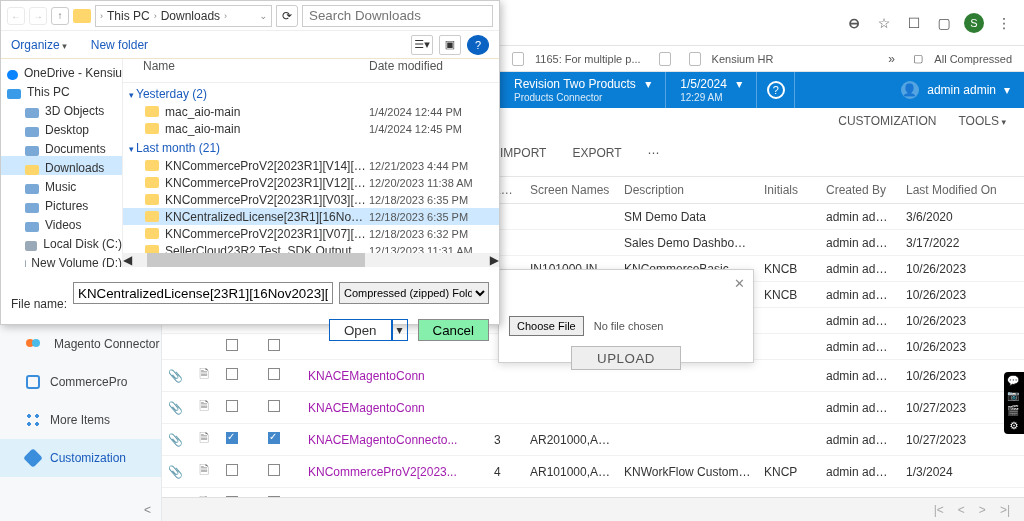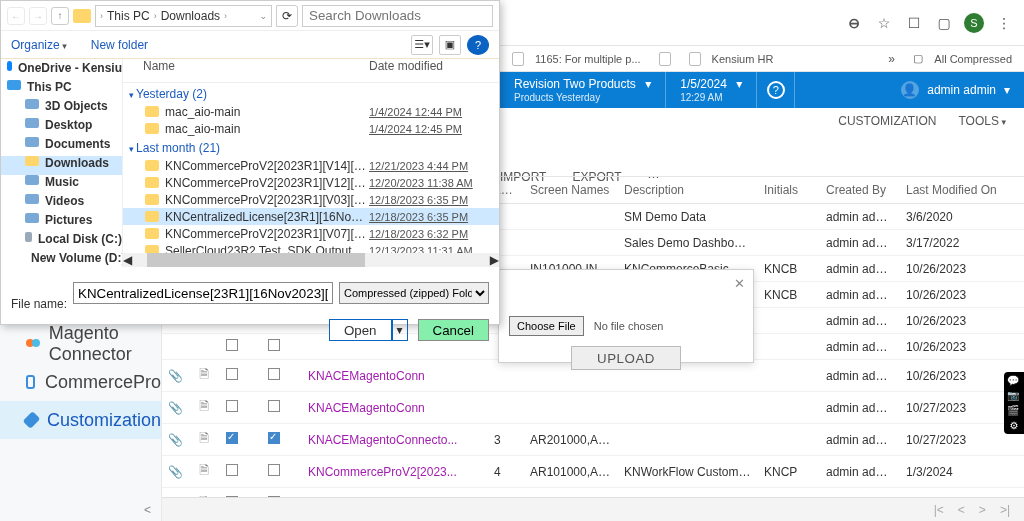--- a/index.html
+++ b/index.html
@@ -17,40 +17,40 @@
     .refresh { width:22px; height:22px; border:1px solid #ccc; display:flex; align-items:center; justify-content:center; border-radius:0 3px 3px 0; }
     .dlg-search { flex:0 0 155px; height:22px; border:1px solid #ccc; padding:0 6px; color:#888; }
     .dlg-bar { display:flex; align-items:center; height:28px; padding:0 10px; border-bottom:1px solid #f0e4c8; background:#fff; }
     .dlg-bar .link { color:#1a5bbd; margin-right:24px; cursor:pointer; }
     .dlg-bar .dd::after { content:" ▾"; font-size:9px; color:#555; }
     .dlg-bar .spacer { flex:1 }
     .view-btn, .pane-btn, .help-btn { width:22px; height:20px; border:1px solid #ccc; margin-left:6px; display:flex; align-items:center; justify-content:center; font-size:11px; border-radius:2px; }
     .help-btn { background:#0a63c3; color:#fff; border-color:#0a63c3; border-radius:50%; }
     .dlg-body { display:flex; height:208px; }
     .dlg-tree { width:122px; border-right:1px solid #eee; overflow:hidden; padding-top:2px; }
-    .tree-row { display:flex; align-items:flex-start; height:19px; padding-left:6px; gap:6px; cursor:pointer;font-weight:bold; }
+    .tree-row { display:flex; align-items:flex-end; height:19px; padding-left:6px; gap:6px; cursor:pointer; }
     .tree-row.indent { padding-left:24px; }
     .tree-row.active { background:#cde8ff; }
     .ico-cloud   { width:14px; height:10px; background:#0a84ff; border-radius:6px; }
     .ico-pc      { width:14px; height:10px; background:#3a9be8; border-radius:2px; }
     .ico-generic { width:14px; height:10px; background:#7aa9d8; border-radius:2px; }
     .ico-disk    { width:14px; height:10px; background:#9aa9b8; border-radius:2px; }
     .ico-folderY { width:14px; height:10px; background:#ffd66b; border-radius:2px; }
     .tree-row span { white-space:nowrap; }
 
     .dlg-list { flex:1; position:relative; overflow:hidden; }
     .dlg-cols { display:flex; height:24px; border-bottom:1px solid #eee; padding-left:20px; color:#555; }
     .dlg-cols div:first-child { flex:1 }
     .dlg-cols div:last-child { width:130px; }
     .grp { color:#1a5bbd; padding:4px 0 2px 6px; cursor:pointer; }
     .grp::before { content:"▾ "; font-size:9px; color:#1a5bbd; }
     .file-row { display:flex; align-items:center; height:17px; padding-left:22px; cursor:pointer; }
     .file-row .folder { width:14px; height:11px; background:#ffd66b; border-radius:2px; margin-right:6px; flex-shrink:0; }
     .file-row .nm { flex:1; white-space:nowrap; overflow:hidden; text-overflow:ellipsis; }
-    .file-row .dt { width:130px; color:#555; font-size:11px;text-decoration:underline; }
+    .file-row .dt { width:130px; color:#555; font-size:11px; }
     .file-row.sel { background:#cde8ff; }
     .hscroll { position:absolute; bottom:0; left:0; right:0; height:14px; background:#f1f1f1; display:flex; }
     .hscroll .bar { width:58%; height:100%; background:#c8c8c8; margin-left:4%; }
 
     .dlg-foot { padding:8px 10px 10px 10px; }
     .fn-row { display:flex; align-items:center; gap:6px; margin-bottom:8px; }
     .fn-row label { color:#333;margin-top:22px; }
     .fn-row input { flex:1; height:22px; border:1px solid #8a8a8a; padding:0 4px; }
     .fn-row select { width:150px; height:22px; border:1px solid #8a8a8a; font-size:11px; }
     .btn-row { display:flex; justify-content:flex-end; gap:10px; }
@@ -81,40 +81,40 @@
     .head-icon { width:38px; height:100%; border-left:1px solid rgba(255,255,255,.3); display:flex; align-items:center; justify-content:center; cursor:pointer; }
     .help-circle{ width:18px;height:18px;border:2px solid #fff;border-radius:50%;display:flex;align-items:center;justify-content:center;font-size:11px;}
     .user-seg { flex:1; display:flex; align-items:center; justify-content:flex-end; padding-right:14px; gap:8px; border-left:1px solid rgba(255,255,255,.3); height:100%; }
     .user-seg .pers { width:18px;height:18px;border-radius:50%;background:rgba(255,255,255,.3);display:flex;align-items:center;justify-content:center; }
 
     .cust-bar { position:absolute; left:500px; right:0; top:108px; height:26px; display:flex; align-items:center; justify-content:flex-end; gap:22px; padding-right:18px; color:#555; }
     .cust-bar span { cursor:pointer; }
     .cust-bar .tools::after{content:" ▾"; font-size:9px}
 
     
-    .impexp { position:absolute; left:500px; top:140px; height:26px; display:flex; align-items:center; gap:26px; color:#555;margin-top:24px; }
+    .impexp { position:absolute; left:500px; top:140px; height:26px; display:flex; align-items:center; gap:26px; color:#555; }
 
     
     .grid { position:absolute; left:162px; right:0; top:176px; bottom:24px; }
     table { border-collapse:collapse; width:100%; font-size:12px; table-layout:fixed;}
     col.c-att{width:28px}col.c-not{width:28px}col.c-inc{width:28px}col.c-incscr{width:56px}col.c-nm{width:186px}
     col.c-lvl{width:36px}col.c-scr{width:94px}col.c-desc{width:140px}col.c-init{width:62px}col.c-crby{width:80px}col.c-lmod{width:auto}
     thead th { text-align:left; font-weight:normal; color:#666; padding:6px 6px; border-bottom:1px solid #e5e5e5; border-top:1px solid #e5e5e5; white-space:nowrap; overflow:hidden; text-overflow:ellipsis;}
     tbody td { padding:5px 6px; border-bottom:1px solid #f1f1f1; white-space:nowrap; overflow:hidden; text-overflow:ellipsis;}
     .clip { text-align:center; color:#666; }
     .note { text-align:center; color:#777; }
     .chk  { text-align:center; }
     .chk span { display:inline-block; width:12px;height:12px;border:1px solid #888; }
     .chk.on span{ background:#4488cc; border-color:#4488cc; position:relative;}
     .chk.on span::after{content:"✓"; color:#fff; font-size:10px; position:absolute; left:0; top:-2px;}
     .lnk { color:#a21caf; cursor:pointer; }
 
     
     .sidebar { position:absolute; left:0; top:325px; width:162px; bottom:0; background:#f6f8fa; border-right:1px solid #e6e9ec; }
-    .sb-item { display:flex; align-items:center; height:38px; padding-left:26px; gap:10px; cursor:pointer; font-size:18px; color:#444; }
+    .sb-item { display:flex; align-items:center; height:38px; padding-left:26px; gap:10px; cursor:pointer; font-size:12px; color:#444; }
     .sb-item.active { background:#def0fa; color:#1a5bbd; }
     .sb-item .ic { width:18px; height:18px; position:relative; }
     .ic.mag::before,.ic.mag::after{content:"";position:absolute;width:8px;height:8px;border-radius:50%}
     .ic.mag::before{background:#ff7a2d;left:0;top:4px}
     .ic.mag::after{background:#4dbbe8;left:6px;top:4px}
     .ic.comm{border:2px solid #3b8edb;border-radius:3px;width:14px;height:14px}
     .ic.more{background:radial-gradient(circle at 3px 3px,#3b8edb 2px,transparent 2px),radial-gradient(circle at 11px 3px,#3b8edb 2px,transparent 2px),radial-gradient(circle at 3px 11px,#3b8edb 2px,transparent 2px),radial-gradient(circle at 11px 11px,#3b8edb 2px,transparent 2px);width:14px;height:14px}
     .ic.cust{width:14px;height:14px;background:#3b8edb;border-radius:3px;transform:rotate(45deg)}
     .sb-collapse{ position:absolute; bottom:4px; right:10px; color:#888; cursor:pointer;}
 
@@ -167,21 +167,21 @@
     </div>
   <div class="bm">
       <span>▢</span>
       <span>All Compressed</span>
     </div>
 </div>
 
 <div class="app-head">
   <div class="head-seg first">
     <span class="t"><span>Revision Two Products</span> <span class="car">▾</span></span>
-    <span class="s">Products Yesterday</span>
+    <span class="s">Products Connector</span>
   </div>
   <div class="head-seg">
     <span class="t"><span>1/5/2024</span> <span class="car">▾</span></span>
     <span class="s">12:29 AM</span>
   </div>
   <div class="head-icon">
       <span class="help-circle">?</span>
     </div>
   <div class="user-seg">
     <span class="pers">👤</span>
@@ -392,20 +392,24 @@
 
 <div class="sidebar" id="sidebar">
     <div class="sb-item">
       <span class="ic mag"></span>
       <span>Magento Connector</span>
     </div>
     <div class="sb-item">
       <span class="ic comm"></span>
       <span>CommercePro</span>
     </div>
+    <div class="sb-item">
+      <span class="ic more"></span>
+      <span>More Items</span>
+    </div>
     <div class="sb-item active">
       <span class="ic cust"></span>
       <span>Customization</span>
     </div>
     <div class="sb-collapse">&lt;</div>
   </div>
 
 <div class="pager">
   <span>|&lt;</span>
   <span>&lt;</span>
@@ -482,25 +486,25 @@
         <div class="tree-row indent active">
           <span class="ico-folderY"></span>
           <span>Downloads</span>
         </div>
         <div class="tree-row indent">
           <span class="ico-generic"></span>
           <span>Music</span>
         </div>
         <div class="tree-row indent">
           <span class="ico-generic"></span>
+          <span>Pictures</span>
+        </div>
+        <div class="tree-row indent">
+          <span class="ico-generic"></span>
           <span>Videos</span>
-        </div>
-        <div class="tree-row indent">
-          <span class="ico-generic"></span>
-          <span>Pictures</span>
         </div>
         <div class="tree-row indent">
           <span class="ico-disk"></span>
           <span>Local Disk (C:)</span>
         </div>
         <div class="tree-row indent">
           <span class="ico-disk"></span>
           <span>New Volume (D:)</span>
         </div>
       </div>

